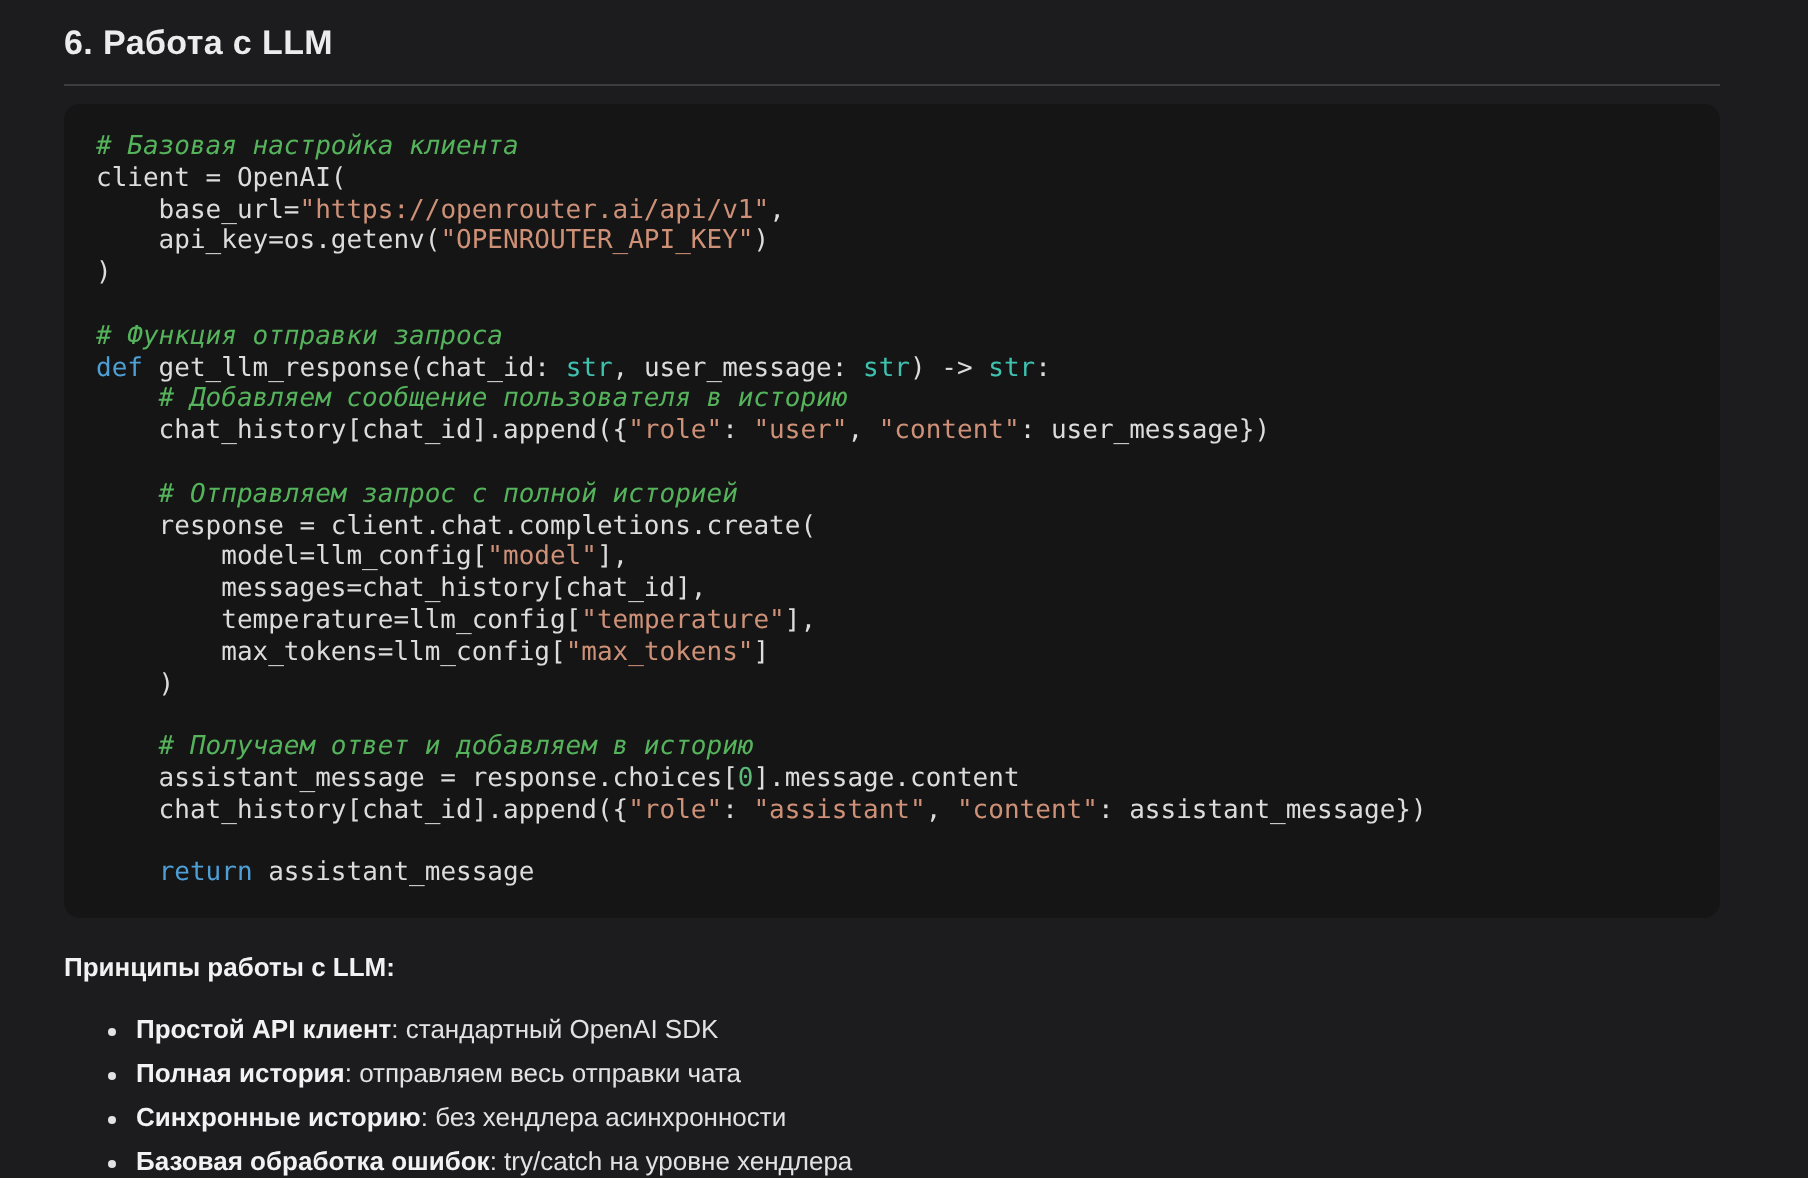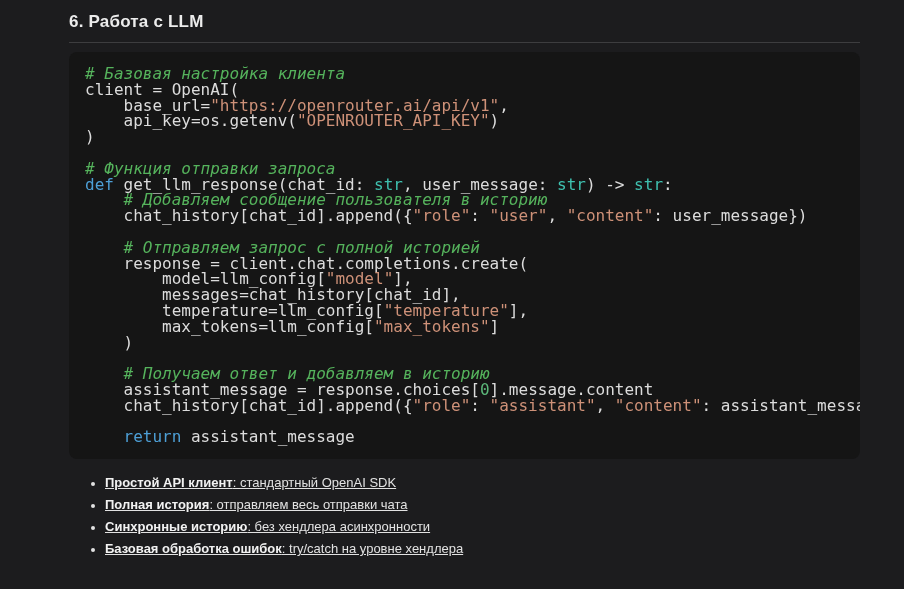--- a/index.html
+++ b/index.html
@@ -18,41 +18,40 @@
   }
   * { margin: 0; padding: 0; box-sizing: border-box; }
   html, body {
     width: 904px; height: 589px;
     background: var(--page-bg);
     font-family: "Liberation Sans", sans-serif;
     overflow: hidden;
   }
   .page {
     padding: 10px 44px 0 32px;
-    margin-left: 37px;
   }
   h2.title {
     color: var(--heading);
     font-size: 17px;
     font-weight: 700;
     letter-spacing: 0.2px;
     padding: 2px 0 10px 0;
   }
   .divider {
     border: none;
     border-top: 1px solid var(--divider);
     height: 0;
   }
   pre.code {
     margin-top: 9px;
     background: var(--code-bg);
     border-radius: 8px;
     padding: 14px 16px;
     font-family: "DejaVu Sans Mono", monospace;
-    font-size: 16px;
+    font-size: 13px;
     line-height: 15.8px;
     color: var(--code-plain);
     white-space: pre;
     overflow: hidden;
   }
   .code .line { min-height: 15.8px; }
   .tok-pl { color: var(--code-plain); }
   .tok-cm { color: var(--code-comment); font-style: italic; }
   .tok-kw { color: var(--code-keyword); }
   .tok-st { color: var(--code-string); }
@@ -67,36 +66,36 @@
   ul.principles {
     margin-top: 15px;
     padding-left: 36px;
     list-style: disc;
   }
   ul.principles li {
     color: var(--body-text);
     font-size: 13px;
     line-height: 17px;
     margin-bottom: 5px;
-    text-decoration: underline;
   }
   ul.principles li::marker { color: var(--body-text); font-size: 12px; }
   ul.principles li b { color: var(--term-text); font-weight: 700; }
 </style>
 </head>
 <body>
 
 <div class="page">
 
   <h2 class="title">6. Работа с LLM</h2>
 
   <hr class="divider">
 
   <pre class="code" id="code-block"><div class="line"><span class="tok-cm"># Базовая настройка клиента</span></div><div class="line"><span class="tok-pl">client = OpenAI(</span></div><div class="line"><span class="tok-pl">    base_url=</span><span class="tok-st">"https://openrouter.ai/api/v1"</span><span class="tok-pl">,</span></div><div class="line"><span class="tok-pl">    api_key=os.getenv(</span><span class="tok-st">"OPENROUTER_API_KEY"</span><span class="tok-pl">)</span></div><div class="line"><span class="tok-pl">)</span></div><div class="line"></div><div class="line"><span class="tok-cm"># Функция отправки запроса</span></div><div class="line"><span class="tok-kw">def</span><span class="tok-pl"> get_llm_response(chat_id: </span><span class="tok-ty">str</span><span class="tok-pl">, user_message: </span><span class="tok-ty">str</span><span class="tok-pl">) -&gt; </span><span class="tok-ty">str</span><span class="tok-pl">:</span></div><div class="line"><span class="tok-cm">    # Добавляем сообщение пользователя в историю</span></div><div class="line"><span class="tok-pl">    chat_history[chat_id].append({</span><span class="tok-st">"role"</span><span class="tok-pl">: </span><span class="tok-st">"user"</span><span class="tok-pl">, </span><span class="tok-st">"content"</span><span class="tok-pl">: user_message})</span></div><div class="line"></div><div class="line"><span class="tok-cm">    # Отправляем запрос с полной историей</span></div><div class="line"><span class="tok-pl">    response = client.chat.completions.create(</span></div><div class="line"><span class="tok-pl">        model=llm_config[</span><span class="tok-st">"model"</span><span class="tok-pl">],</span></div><div class="line"><span class="tok-pl">        messages=chat_history[chat_id],</span></div><div class="line"><span class="tok-pl">        temperature=llm_config[</span><span class="tok-st">"temperature"</span><span class="tok-pl">],</span></div><div class="line"><span class="tok-pl">        max_tokens=llm_config[</span><span class="tok-st">"max_tokens"</span><span class="tok-pl">]</span></div><div class="line"><span class="tok-pl">    )</span></div><div class="line"></div><div class="line"><span class="tok-cm">    # Получаем ответ и добавляем в историю</span></div><div class="line"><span class="tok-pl">    assistant_message = response.choices[</span><span class="tok-nu">0</span><span class="tok-pl">].message.content</span></div><div class="line"><span class="tok-pl">    chat_history[chat_id].append({</span><span class="tok-st">"role"</span><span class="tok-pl">: </span><span class="tok-st">"assistant"</span><span class="tok-pl">, </span><span class="tok-st">"content"</span><span class="tok-pl">: assistant_message})</span></div><div class="line"></div><div class="line"><span class="tok-pl">    </span><span class="tok-kw">return</span><span class="tok-pl"> assistant_message</span></div></pre>
 
+  <div class="principles-heading">Принципы работы с LLM:</div>
 
   <ul class="principles" id="principles-list">
       <li><b>Простой API клиент</b><span>: стандартный OpenAI SDK</span></li>
       <li><b>Полная история</b><span>: отправляем весь отправки чата</span></li>
       <li><b>Синхронные историю</b><span>: без хендлера асинхронности</span></li>
       <li><b>Базовая обработка ошибок</b><span>: try/catch на уровне хендлера</span></li>
     </ul>
 
 </div>
 

